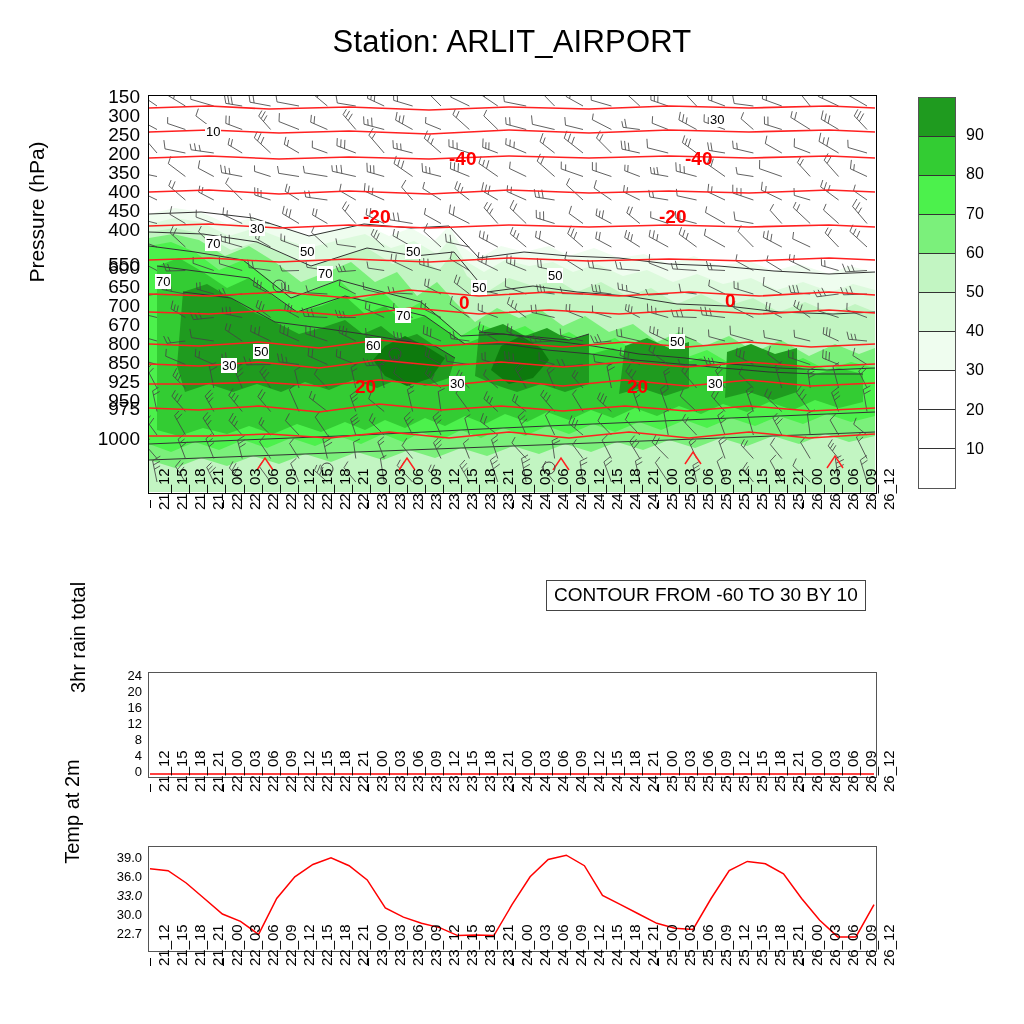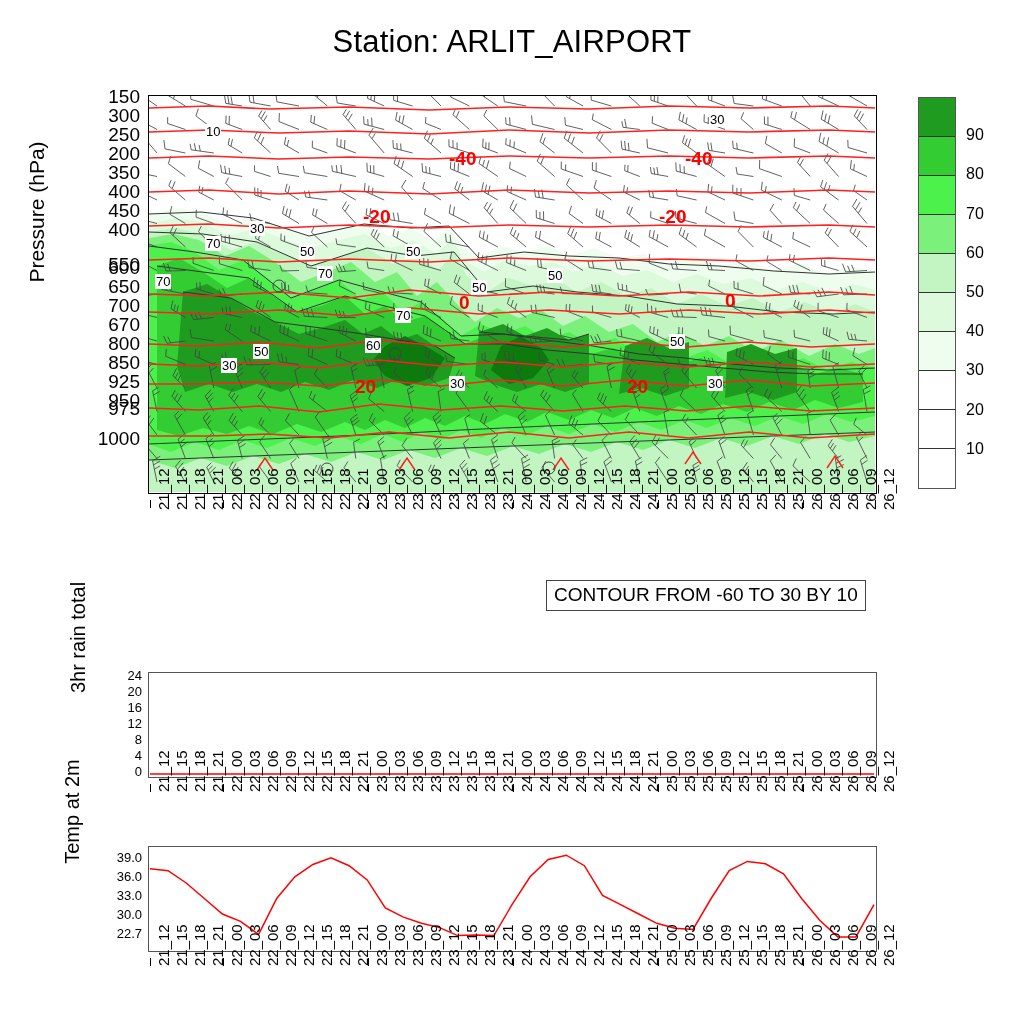--- a/index.html
+++ b/index.html
@@ -842,21 +842,21 @@
     <div class="xlab" style="left: 713.875px; top: 8px;">26_09</div>
     <div class="tickmark" style="left: 708.875px; top: 0px; width: 1px; height: 5px; background: rgb(0, 0, 0);"></div>
     <div class="xlab" style="left: 732px; top: 8px;">26_12</div>
     <div class="tickmark" style="left: 727px; top: 0px; width: 1px; height: 8px; background: rgb(0, 0, 0);"></div>
   </div>
 
 <div class="abs" id="ylab-temp">Temp at 2m</div>
 <div class="abs" id="temp-yticks" style="left:88px;top:846px;width:54px;height:106px;">
     <div class="ytick-temp" style="top: 5px;">39.0</div>
     <div class="ytick-temp" style="top: 24px;">36.0</div>
-    <div class="ytick-temp" style="top: 43px;">33.0</div>
+    <div class="ytick-temp" style="top: 43px; font-style: italic;">33.0</div>
     <div class="ytick-temp" style="top: 62px;">30.0</div>
     <div class="ytick-temp" style="top: 81px;">22.7</div>
   </div>
 <div class="abs" id="temp-panel">
   <svg width="726" height="103" viewBox="0 0 726 103">
     <polyline id="temp-line" fill="none" stroke="#ff0000" stroke-width="1.5" points="1.0,21.8 19.1,23.7 37.2,36.0 55.3,51.5 73.4,67.0 91.5,74.4 109.6,87.4 127.7,51.5 145.8,29.8 163.9,17.5 182.0,10.7 200.1,18.7 218.2,32.9 236.3,60.8 254.4,70.1 272.5,76.3 290.6,80.6 308.7,88.6 326.8,88.0 344.9,88.6 363.0,57.7 381.1,29.8 399.2,12.5 417.3,8.2 435.4,18.7 453.5,48.4 471.6,57.7 489.7,67.0 507.8,76.3 525.9,81.2 544.0,82.4 562.1,51.5 580.2,23.7 598.3,14.4 616.4,16.8 634.5,26.8 652.6,51.5 670.7,73.2 688.8,89.9 706.9,89.9 725.0,57.7"></polyline>
   </svg>
 </div>
 <div class="abs" id="temp-xlabels" style="left:148px;top:958px;width:729px;height:62px;">
     <div class="xlab" style="left: 7px; top: 8px;">21_12</div>

